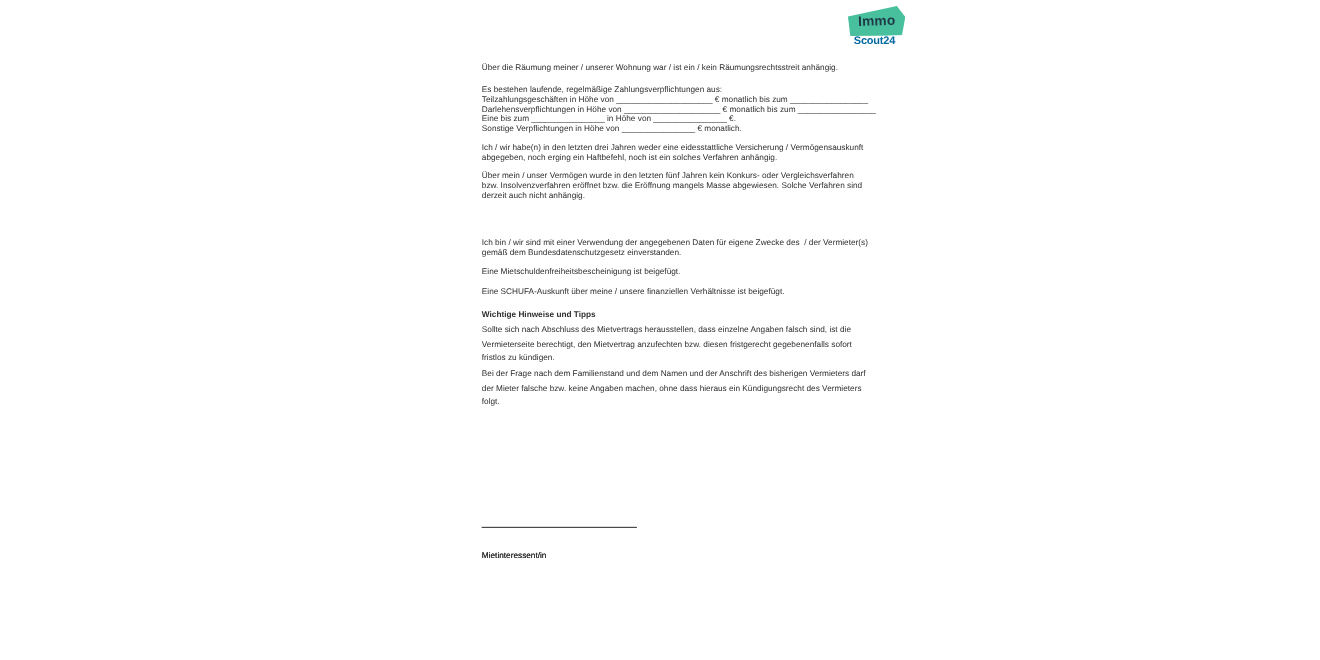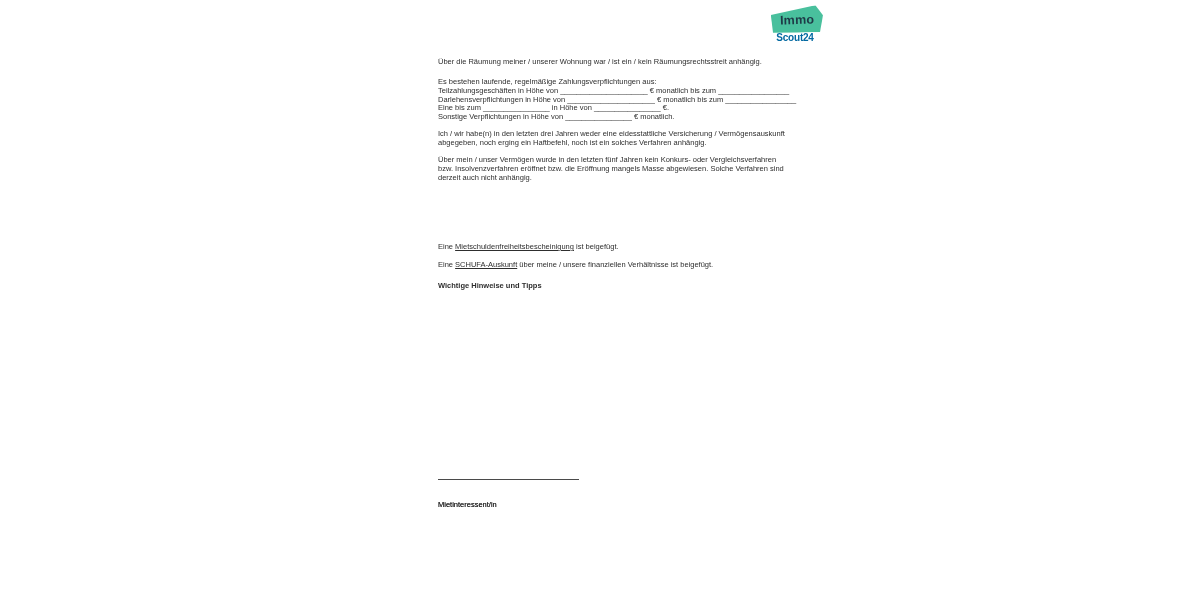--- a/index.html
+++ b/index.html
@@ -71,21 +71,21 @@
   .b-datenschutz   { top: 159px; }
   .b-mietschulden  { top: 185px; }
   .b-schufa        { top: 203px; }
   .b-hinweis-head  { top: 224px; font-weight: bold; }
   .b-hinweis-p1    { top: 236px; line-height: 12.6px; }
   .b-hinweis-p2    { top: 276px; line-height: 12.6px; }
   .b-ortdatum      { top: 339px; }
   .b-sig-left      { top: 403px; left: 0px;   width: 141px; }
   .b-sig-right     { top: 403px; left: 188px; width: 140px; }
 
-  .u { text-decoration: underline; }
+  .u { }
 
   .rule {
     display: inline-block;
     height: 8px;
     border-bottom: 1px solid #4a4a4a;
     vertical-align: baseline;
   }
   .rule-ort  { width: 138px; }
   .rule-dat  { width: 137px; }
 
@@ -120,28 +120,36 @@
 Sonstige Verpflichtungen in Höhe von ________________ € monatlich.</p>
 
   <p class="block b-insolvenz">Über mein / unser Vermögen wurde in den letzten fünf Jahren kein Konkurs- oder Vergleichsverfahren
 bzw. Insolvenzverfahren eröffnet bzw. die Eröffnung mangels Masse abgewiesen. Solche Verfahren sind
 derzeit auch nicht anhängig.</p>
 
   <p class="block b-eidesstatt">Ich / wir habe(n) in den letzten drei Jahren weder eine eidesstattliche Versicherung / Vermögensauskunft
 abgegeben, noch erging ein Haftbefehl, noch ist ein solches Verfahren anhängig.</p>
 
 
+  <p class="block b-datenschutz">Ich bin / wir sind mit einer Verwendung der angegebenen Daten für eigene Zwecke des  / der Vermieter(s)
+gemäß dem Bundesdatenschutzgesetz einverstanden.</p>
 
   <p class="block b-mietschulden"><span>Eine </span><span class="u">Mietschuldenfreiheitsbescheinigung</span><span> ist beigefügt.</span></p>
 
   <p class="block b-schufa"><span>Eine </span><span class="u">SCHUFA-Auskunft</span><span> über meine / unsere finanziellen Verhältnisse ist beigefügt.</span></p>
 
   <p class="block b-hinweis-head">Wichtige Hinweise und Tipps</p>
 
+  <p class="block b-hinweis-p1">Sollte sich nach Abschluss des Mietvertrags herausstellen, dass einzelne Angaben falsch sind, ist die
+Vermieterseite berechtigt, den Mietvertrag anzufechten bzw. diesen fristgerecht gegebenenfalls sofort
+fristlos zu kündigen.</p>
 
+  <p class="block b-hinweis-p2">Bei der Frage nach dem Familienstand und dem Namen und der Anschrift des bisherigen Vermieters darf
+der Mieter falsche bzw. keine Angaben machen, ohne dass hieraus ein Kündigungsrecht des Vermieters
+folgt.</p>
 
 
   <div class="block b-sig-left">
     <div class="sigline"></div>
     <div class="siglabel">Mietinteressent/in</div>
   </div>
 
   <div class="block b-sig-right">
     <div class="sigline"></div>
     <div class="siglabel">Mietinteressent/in</div>

